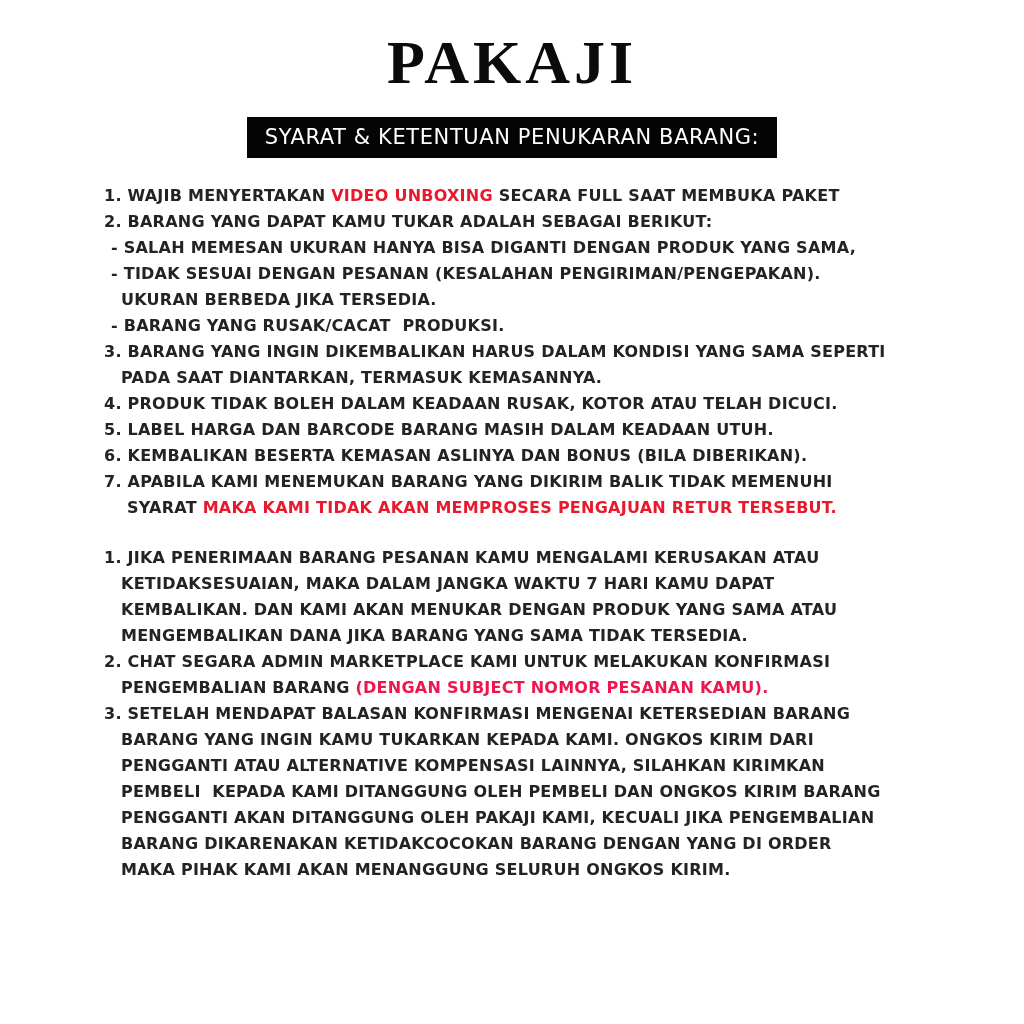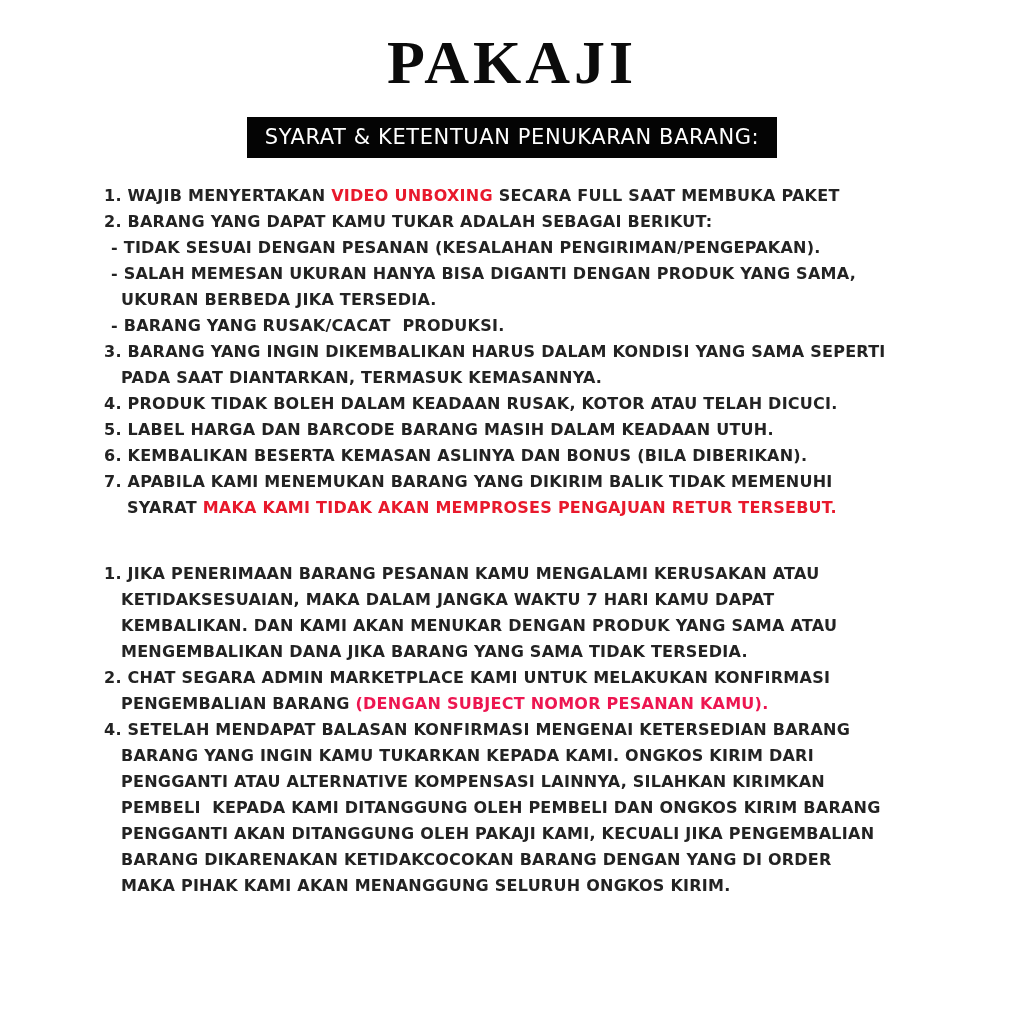--- a/index.html
+++ b/index.html
@@ -45,21 +45,21 @@
     padding: 8px 18px 9px 18px;
   }
   .lines {
     margin: 25px 55px 0 104px;
     color: var(--text, #222222);
     font-size: 16px;
     font-weight: 700;
     line-height: 26px;
     letter-spacing: 0.25px;
   }
-  .lines.second { margin-top: 40px; }
+  .lines.second { margin-top: 24px; }
   .line {
     white-space: pre-wrap;
   }
   .indent-1 { padding-left: 7px; }
   .indent-2 { padding-left: 17px; }
   .indent-3 { padding-left: 23px; }
   .seg-red  { color: var(--red, #e8192c); }
   .seg-pink { color: var(--pink, #ed1651); }
 </style>
 </head>
@@ -71,42 +71,42 @@
 
   <div class="banner-row first">
     <div class="banner">
       <span>SYARAT &amp; KETENTUAN PENUKARAN BARANG:</span>
     </div>
   </div>
 
   <div class="lines first">
       <div class="line indent-0"><span>1. WAJIB MENYERTAKAN </span><span class="seg-red">VIDEO UNBOXING</span><span> SECARA FULL SAAT MEMBUKA PAKET</span></div>
       <div class="line indent-0"><span>2. BARANG YANG DAPAT KAMU TUKAR ADALAH SEBAGAI BERIKUT:</span></div>
+      <div class="line indent-1"><span>- SALAH MEMESAN UKURAN HANYA BISA DIGANTI DENGAN PRODUK YANG SAMA,</span></div>
       <div class="line indent-1"><span>- TIDAK SESUAI DENGAN PESANAN (KESALAHAN PENGIRIMAN/PENGEPAKAN).</span></div>
-      <div class="line indent-1"><span>- SALAH MEMESAN UKURAN HANYA BISA DIGANTI DENGAN PRODUK YANG SAMA,</span></div>
       <div class="line indent-2"><span>UKURAN BERBEDA JIKA TERSEDIA.</span></div>
       <div class="line indent-1"><span>- BARANG YANG RUSAK/CACAT  PRODUKSI.</span></div>
       <div class="line indent-0"><span>3. BARANG YANG INGIN DIKEMBALIKAN HARUS DALAM KONDISI YANG SAMA SEPERTI</span></div>
       <div class="line indent-2"><span>PADA SAAT DIANTARKAN, TERMASUK KEMASANNYA.</span></div>
       <div class="line indent-0"><span>4. PRODUK TIDAK BOLEH DALAM KEADAAN RUSAK, KOTOR ATAU TELAH DICUCI.</span></div>
       <div class="line indent-0"><span>5. LABEL HARGA DAN BARCODE BARANG MASIH DALAM KEADAAN UTUH.</span></div>
       <div class="line indent-0"><span>6. KEMBALIKAN BESERTA KEMASAN ASLINYA DAN BONUS (BILA DIBERIKAN).</span></div>
       <div class="line indent-0"><span>7. APABILA KAMI MENEMUKAN BARANG YANG DIKIRIM BALIK TIDAK MEMENUHI</span></div>
       <div class="line indent-3"><span>SYARAT </span><span class="seg-red">MAKA KAMI TIDAK AKAN MEMPROSES PENGAJUAN RETUR TERSEBUT.</span></div>
     </div>
 
 
   <div class="lines second">
       <div class="line indent-0"><span>1. JIKA PENERIMAAN BARANG PESANAN KAMU MENGALAMI KERUSAKAN ATAU</span></div>
       <div class="line indent-2"><span>KETIDAKSESUAIAN, MAKA DALAM JANGKA WAKTU 7 HARI KAMU DAPAT</span></div>
       <div class="line indent-2"><span>KEMBALIKAN. DAN KAMI AKAN MENUKAR DENGAN PRODUK YANG SAMA ATAU</span></div>
       <div class="line indent-2"><span>MENGEMBALIKAN DANA JIKA BARANG YANG SAMA TIDAK TERSEDIA.</span></div>
       <div class="line indent-0"><span>2. CHAT SEGARA ADMIN MARKETPLACE KAMI UNTUK MELAKUKAN KONFIRMASI</span></div>
       <div class="line indent-2"><span>PENGEMBALIAN BARANG </span><span class="seg-pink">(DENGAN SUBJECT NOMOR PESANAN KAMU).</span></div>
-      <div class="line indent-0"><span>4. SETELAH MENDAPAT BALASAN KONFIRMASI MENGENAI KETERSEDIAN BARANG</span></div>
+      <div class="line indent-0"><span>3. SETELAH MENDAPAT BALASAN KONFIRMASI MENGENAI KETERSEDIAN BARANG</span></div>
       <div class="line indent-2"><span>BARANG YANG INGIN KAMU TUKARKAN KEPADA KAMI. ONGKOS KIRIM DARI</span></div>
       <div class="line indent-2"><span>PENGGANTI ATAU ALTERNATIVE KOMPENSASI LAINNYA, SILAHKAN KIRIMKAN</span></div>
       <div class="line indent-2"><span>PEMBELI  KEPADA KAMI DITANGGUNG OLEH PEMBELI DAN ONGKOS KIRIM BARANG</span></div>
       <div class="line indent-2"><span>PENGGANTI AKAN DITANGGUNG OLEH PAKAJI KAMI, KECUALI JIKA PENGEMBALIAN</span></div>
       <div class="line indent-2"><span>BARANG DIKARENAKAN KETIDAKCOCOKAN BARANG DENGAN YANG DI ORDER</span></div>
       <div class="line indent-2"><span>MAKA PIHAK KAMI AKAN MENANGGUNG SELURUH ONGKOS KIRIM.</span></div>
     </div>
 
 </div>
 

